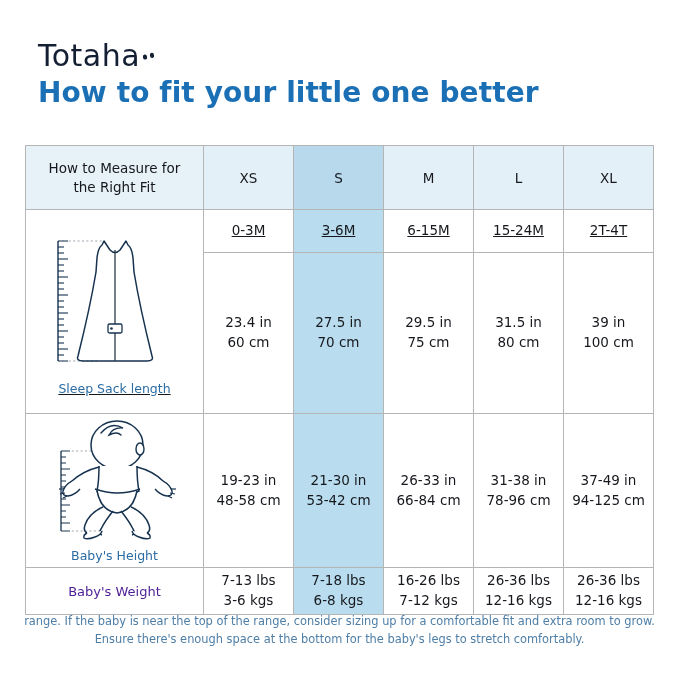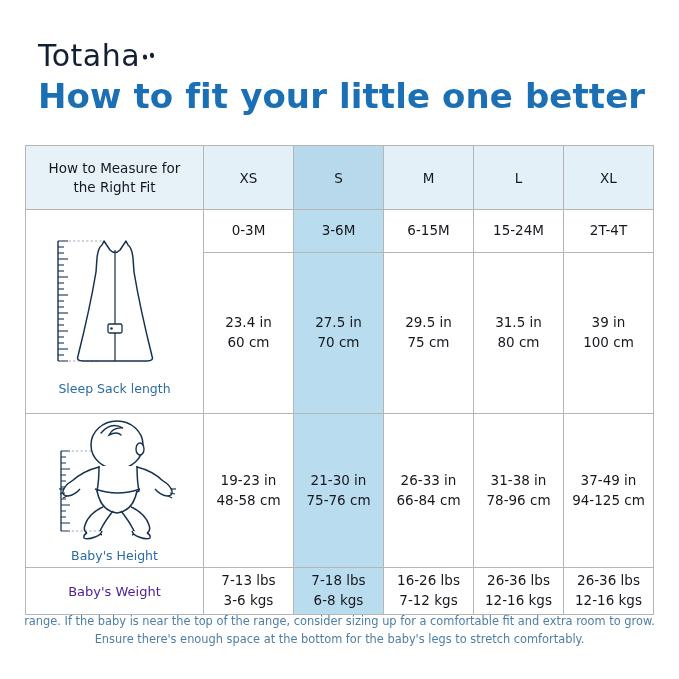--- a/index.html
+++ b/index.html
@@ -41,21 +41,21 @@
     width: 16px;
     height: 14px;
   }
 
   
   .page-heading {
     position: absolute;
     left: 38px;
     top: 76px;
     font-family: "DejaVu Sans", sans-serif;
-    font-size: 34px;
+    font-size: 28px;
     font-weight: 700;
     letter-spacing: 0.1px;
     color: #1a6fb5;
     white-space: nowrap;
   }
 
   
   .size-table {
     position: absolute;
     left: 25px;
@@ -89,21 +89,21 @@
   }
   .hdr-size {
     background: #e4f0f7;
     font-size: 19px;
     font-weight: 400;
     height: 63px;
   }
   .hdr-size.sel { background: #b8d9ec; }
 
   
-  tr.row-age td { height: 42px; }
+  tr.row-age td { height: 42px; text-decoration: underline; }
   tr.row-length td { height: 160px; }
   tr.row-height td { height: 153px; }
   tr.row-weight td { height: 46px; }
 
   td.cell { background: #ffffff; line-height: 1.45; }
   td.cell.sel { background: #b9dcef; }
 
   td.illus {
     background: #ffffff;
     padding: 0;
@@ -327,21 +327,21 @@
           </svg>
           <div class="illus-caption">Baby's Height</div>
         </div>
       </td>
       <td class="cell">
         <span class="cell-line">19-23 in</span>
         <span class="cell-line">48-58 cm</span>
       </td>
       <td class="cell sel">
         <span class="cell-line">21-30 in</span>
-        <span class="cell-line">75-76 cm</span>
+        <span class="cell-line">53-42 cm</span>
       </td>
       <td class="cell">
         <span class="cell-line">26-33 in</span>
         <span class="cell-line">66-84 cm</span>
       </td>
       <td class="cell">
         <span class="cell-line">31-38 in</span>
         <span class="cell-line">78-96 cm</span>
       </td>
       <td class="cell">

